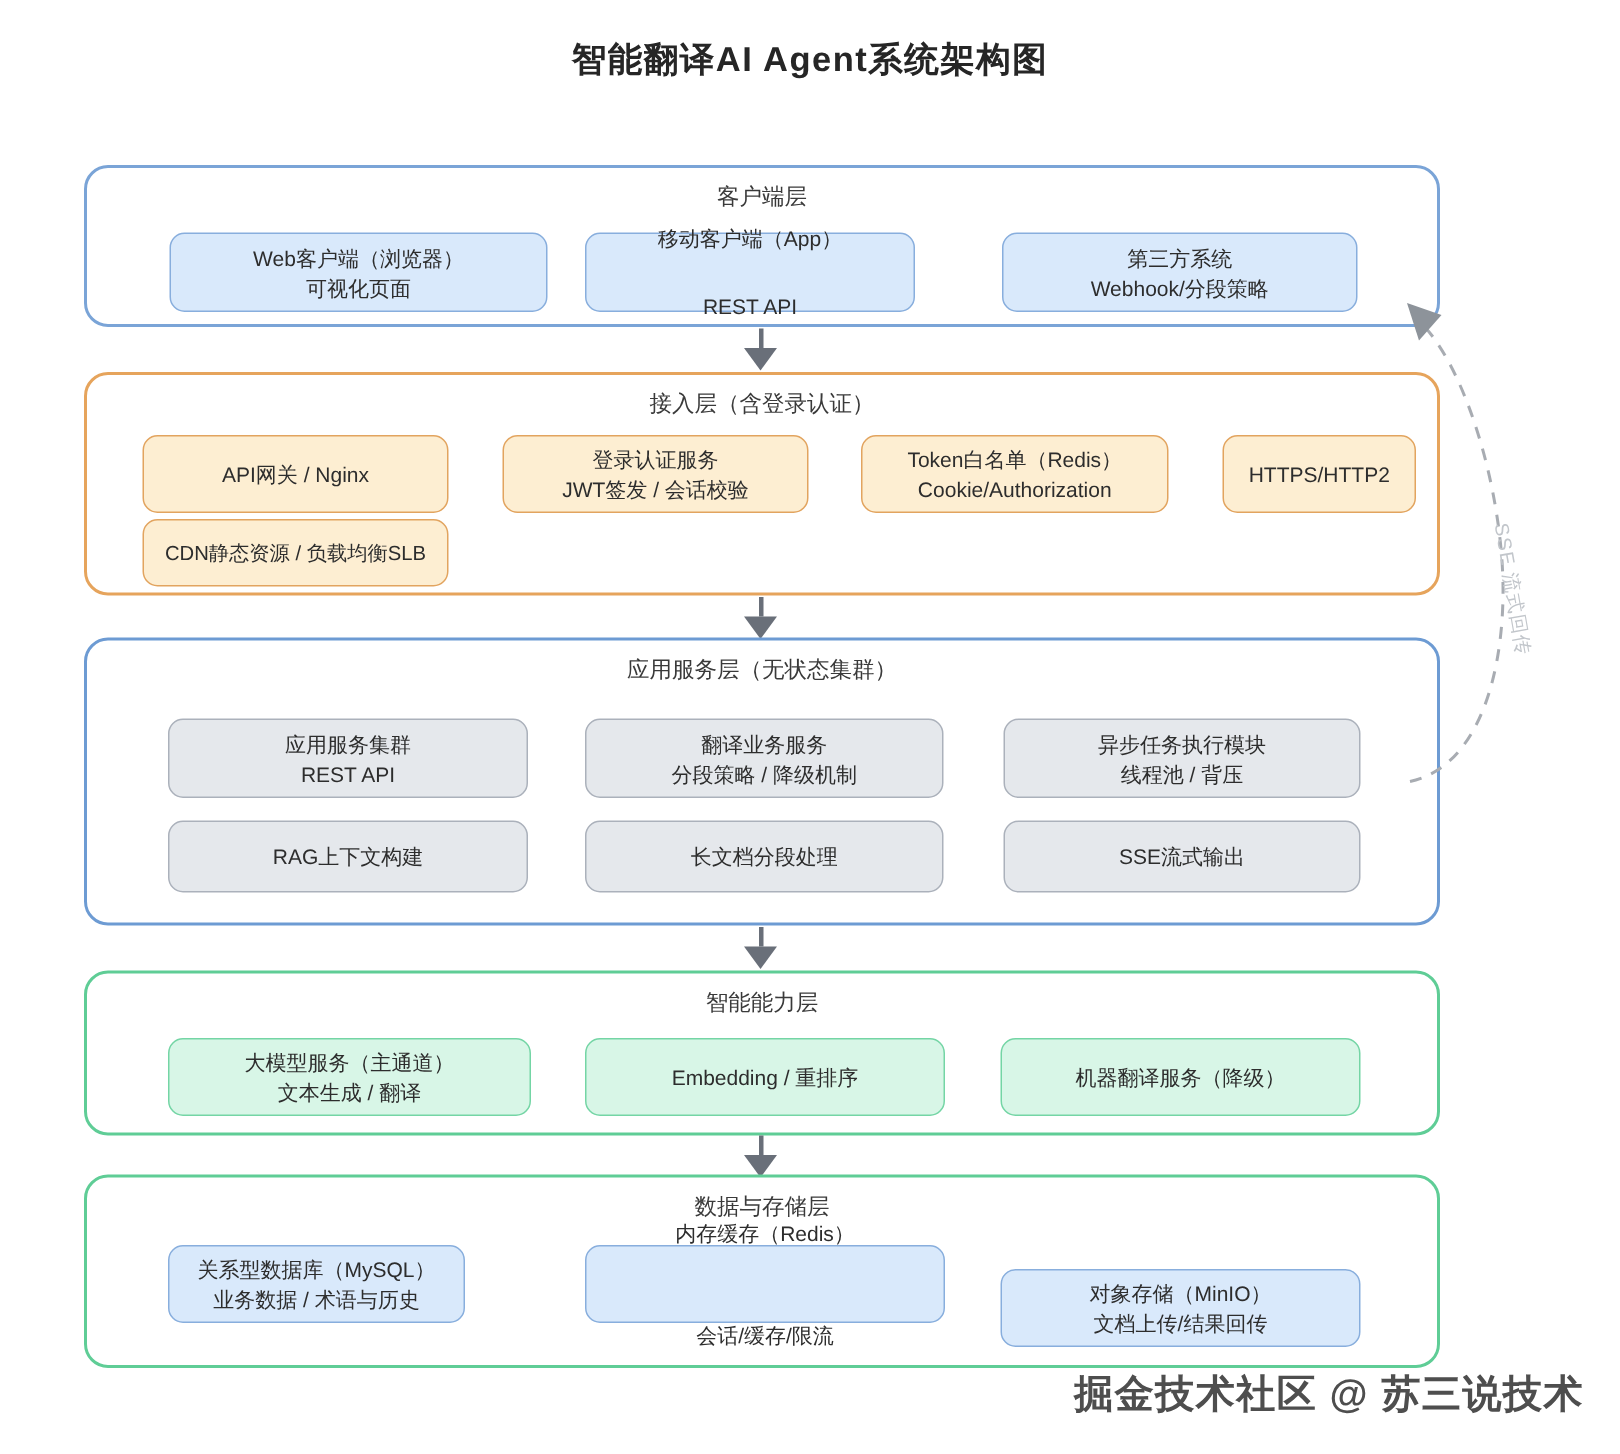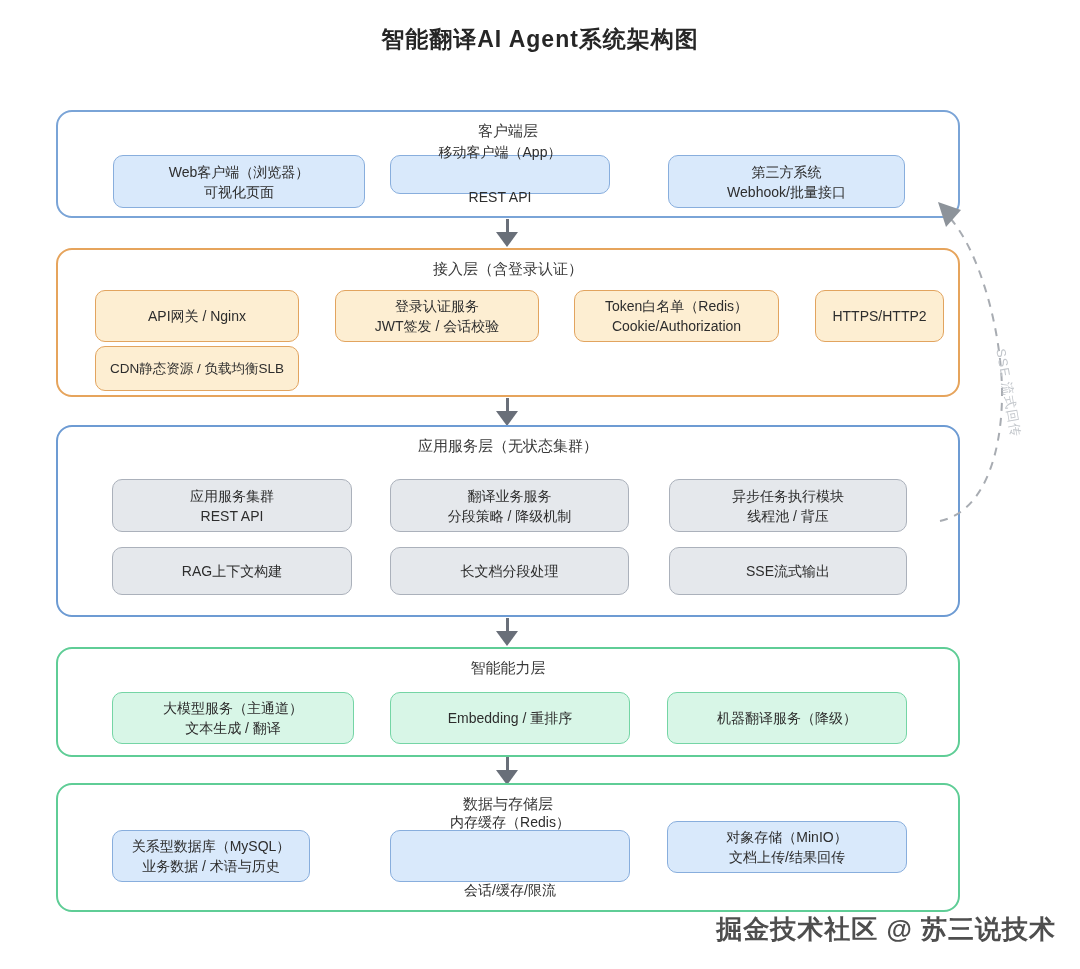--- a/index.html
+++ b/index.html
@@ -45,27 +45,27 @@
 <div id="canvas">
 
   <div class="diagram-title">智能翻译AI Agent系统架构图</div>
 
   <div class="layer l-blue" style="left:56px; top:110px; width:904px; height:108px;">
     <div class="layer-title">客户端层</div>
     <div class="node blue" style="left:55px; top:43px; width:252px; height:53px;">
       <span>Web客户端（浏览器）</span>
       <span>可视化页面</span>
     </div>
-    <div class="node blue" style="left:332px; top:43px; width:220px; height:39px;gap:25px;">
+    <div class="node blue" style="left:332px; top:43px; width:220px; height:53px;gap:25px;">
       <span>移动客户端（App）</span>
       <span>REST API</span>
     </div>
     <div class="node blue" style="left:610px; top:43px; width:237px; height:53px;">
       <span>第三方系统</span>
-      <span>Webhook/批量接口</span>
+      <span>Webhook/分段策略</span>
     </div>
   </div>
 
   <div class="arrow" style="left:495px; top:219px;">
     <div class="stem"></div>
     <div class="head"></div>
   </div>
 
   <div class="layer l-orange" style="left:56px; top:248px; width:904px; height:149px;">
     <div class="layer-title">接入层（含登录认证）</div>
@@ -145,21 +145,21 @@
   <div class="layer l-green" style="left:56px; top:783px; width:904px; height:129px;">
     <div class="layer-title">数据与存储层</div>
     <div class="node blue" style="left:54px; top:45px; width:198px; height:52px;">
       <span>关系型数据库（MySQL）</span>
       <span>业务数据 / 术语与历史</span>
     </div>
     <div class="node blue" style="left:332px; top:45px; width:240px; height:52px;gap:48px;">
       <span>内存缓存（Redis）</span>
       <span>会话/缓存/限流</span>
     </div>
-    <div class="node blue" style="left:609px; top:36px; width:240px; height:52px;align-items:center;">
+    <div class="node blue" style="left:609px; top:61px; width:240px; height:52px;align-items:center;">
       <span>对象存储（MinIO）</span>
       <span>文档上传/结果回传</span>
     </div>
   </div>
 
   <svg class="sse-svg" viewBox="0 0 1080 969" xmlns="http://www.w3.org/2000/svg">
     <path d="M 940 521 C 982 512 1001 458 1002 398 C 1003 334 980 252 950 218" fill="none" stroke="#a8acb2" stroke-width="2" stroke-dasharray="8 7"></path>
     <polygon points="938,202 961,210 946,227" fill="#8d939a"></polygon>
   </svg>
   <div class="sse-label">SSE 流式回传</div>

